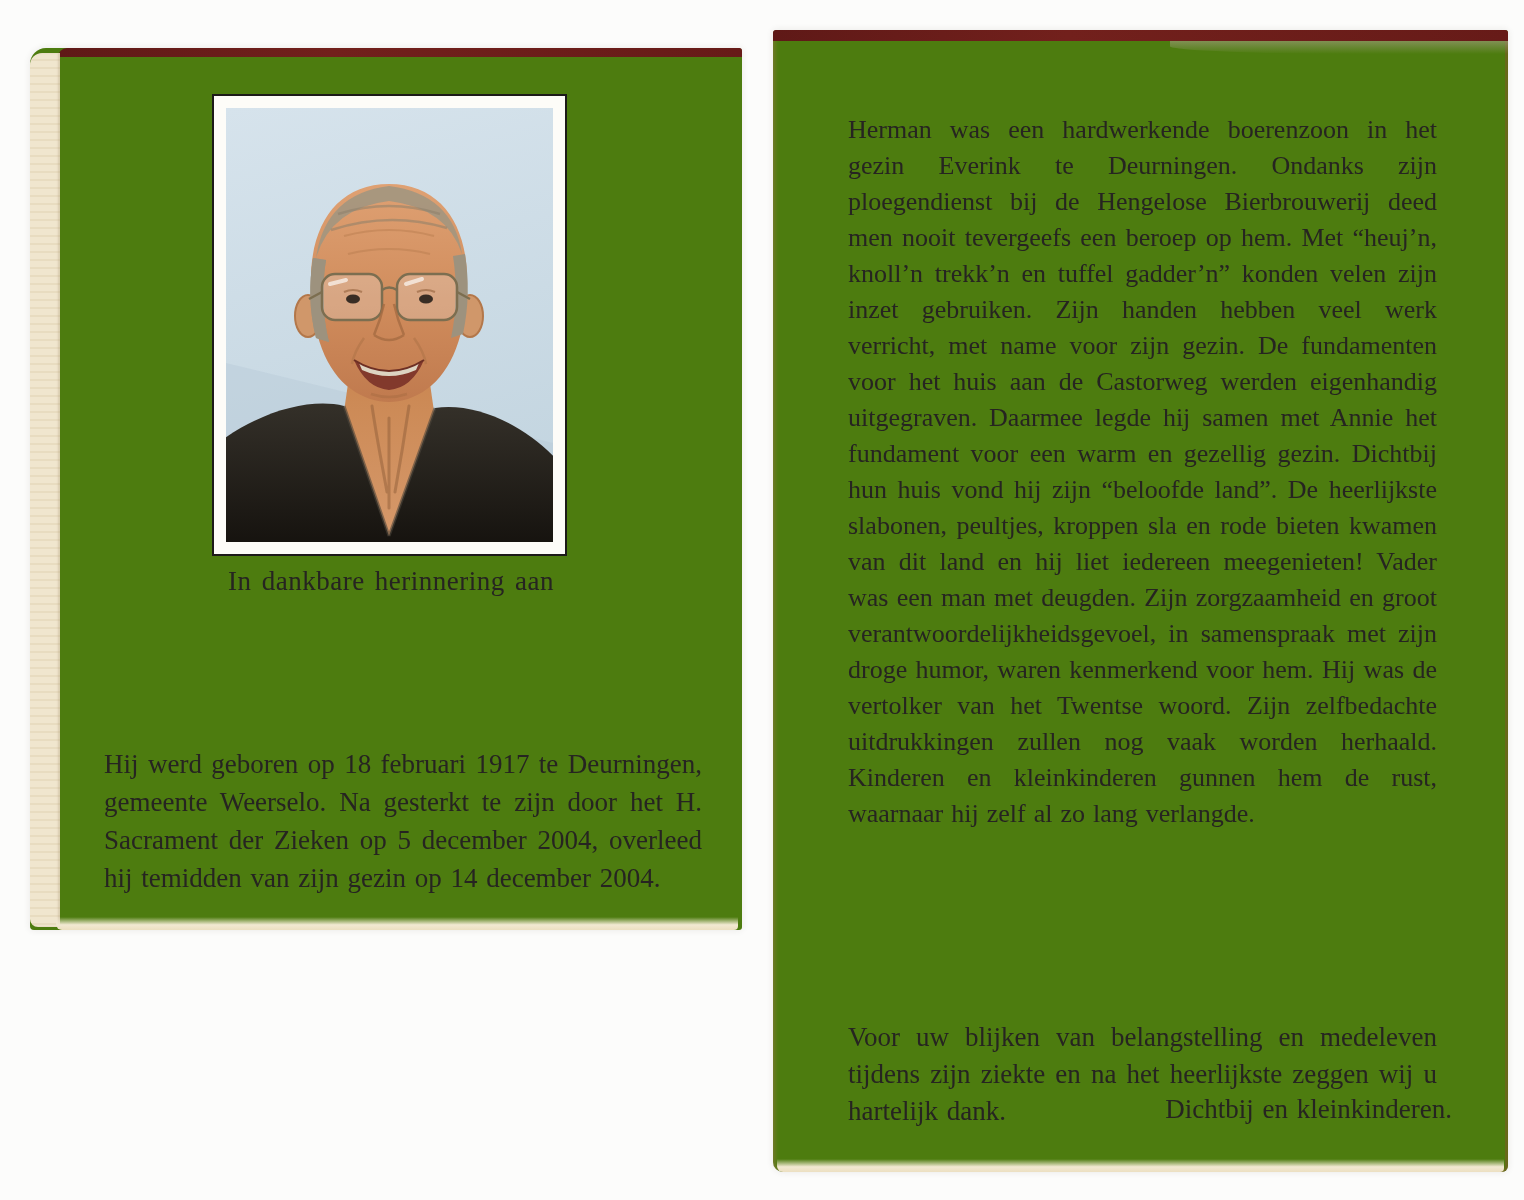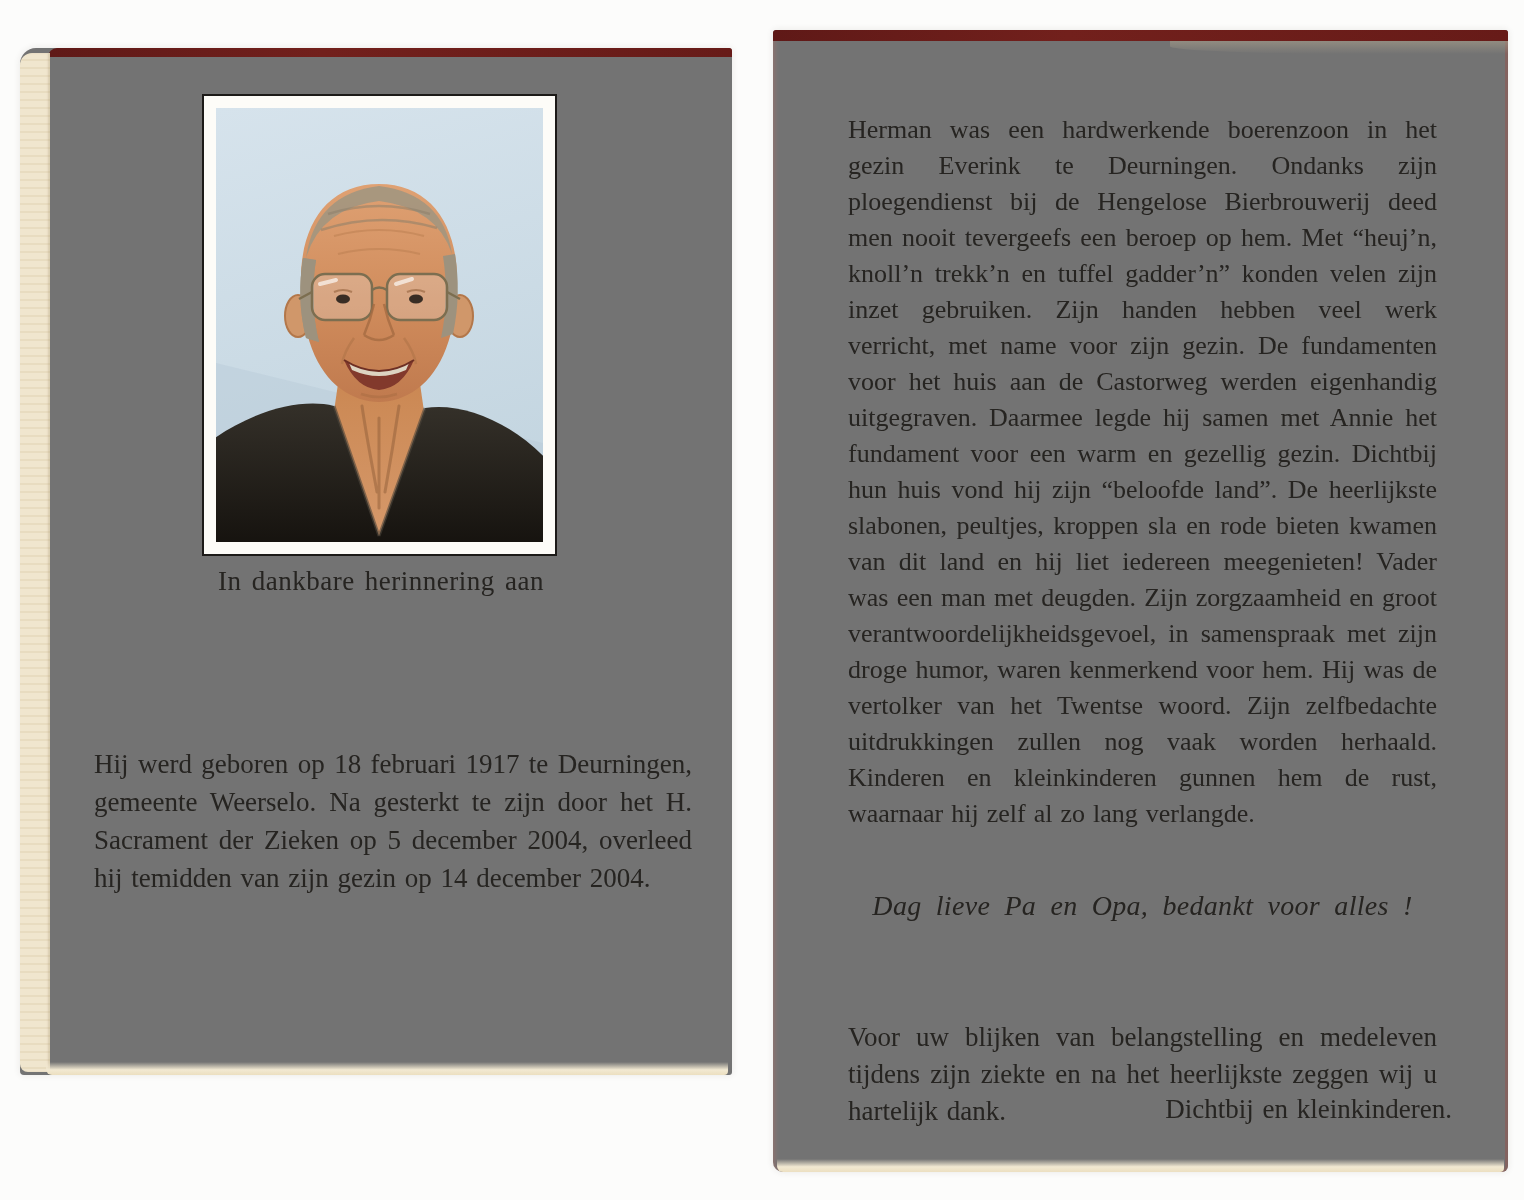--- a/index.html
+++ b/index.html
@@ -1,21 +1,21 @@
 <!DOCTYPE html>
 <html lang="nl"><head>
 <meta charset="utf-8">
 <style>
   html,body{margin:0;padding:0;background:#fbfbfa;}
   #canvas{position:relative;width:1524px;height:1200px;background:#fcfcfb;overflow:hidden;
           font-family:"Liberation Serif", serif;color:#262421;}
 
   
-  .page{position:absolute;background:#737373;box-shadow:0 0 7px rgba(60,50,40,.10);}
-  #left-page{left:20px;top:48px;width:712px;height:1027px;border-radius:16px 4px 3px 4px;text-decoration:underline;}
+  .page{position:absolute;background:#4d7c0f;box-shadow:0 0 7px rgba(60,50,40,.10);}
+  #left-page{left:30px;top:48px;width:712px;height:882px;border-radius:16px 4px 3px 4px;text-decoration:underline;}
   #right-page{left:773px;top:30px;width:735px;height:1142px;border-radius:4px 3px 6px 10px;
               box-shadow:inset 3px 0 4px -1px rgba(196,116,104,.35),
                          inset -3px 0 0 rgba(168,62,52,.30),
                          0 0 7px rgba(60,50,40,.10);}
 
   
   .cover-edge{position:absolute;top:0;height:9px;background:linear-gradient(90deg,#5f1917,#72201c 40%,#671b18);}
   #left-page .cover-edge{left:28px;right:0;border-radius:10px 3px 0 0;}
   #right-page .cover-edge{left:0;right:0;height:11px;border-radius:3px 3px 0 0;}
   #right-page .edge-shadow{position:absolute;top:11px;right:0;width:46%;height:13px;
@@ -134,18 +134,17 @@
     <div class="caption">In dankbare herinnering aan</div>
     <p class="lp-par" id="lp-par-1">Hij werd geboren op 18 februari 1917 te Deurningen, gemeente Weerselo. Na gesterkt te zijn door het H. Sacrament der Zieken op 5 december 2004, overleed hij temidden van zijn gezin op 14 december 2004.</p>
   </div>
 
   <div class="page" id="right-page">
     <div class="cover-edge"></div>
     <div class="edge-shadow"></div>
     <div class="bottom-band"></div>
 
     <p class="rp-body">Herman was een hardwerkende boerenzoon in het gezin Everink te Deurningen. Ondanks zijn ploegendienst bij de Hengelose Bierbrouwerij deed men nooit tevergeefs een beroep op hem. Met “heuj’n, knoll’n trekk’n en tuffel gadder’n” konden velen zijn inzet gebruiken. Zijn handen hebben veel werk verricht, met name voor zijn gezin. De fundamenten voor het huis aan de Castorweg werden eigenhandig uitgegraven. Daarmee legde hij samen met Annie het fundament voor een warm en gezellig gezin. Dichtbij hun huis vond hij zijn “beloofde land”. De heerlijkste slabonen, peultjes, kroppen sla en rode bieten kwamen van dit land en hij liet iedereen meegenieten! Vader was een man met deugden. Zijn zorgzaamheid en groot verantwoordelijkheidsgevoel, in samenspraak met zijn droge humor, waren kenmerkend voor hem. Hij was de vertolker van het Twentse woord. Zijn zelfbedachte uitdrukkingen zullen nog vaak worden herhaald. Kinderen en kleinkinderen gunnen hem de rust, waarnaar hij zelf al zo lang verlangde.</p>
-    <div class="dedication">Dag lieve Pa en Opa, bedankt voor alles !</div>
     <p class="thanks">Voor uw blijken van belangstelling en medeleven tijdens zijn ziekte en na het heerlijkste zeggen wij u hartelijk dank.</p>
     <div class="signature">Dichtbij en kleinkinderen.</div>
   </div>
 
 </div>
 
 </body></html>

